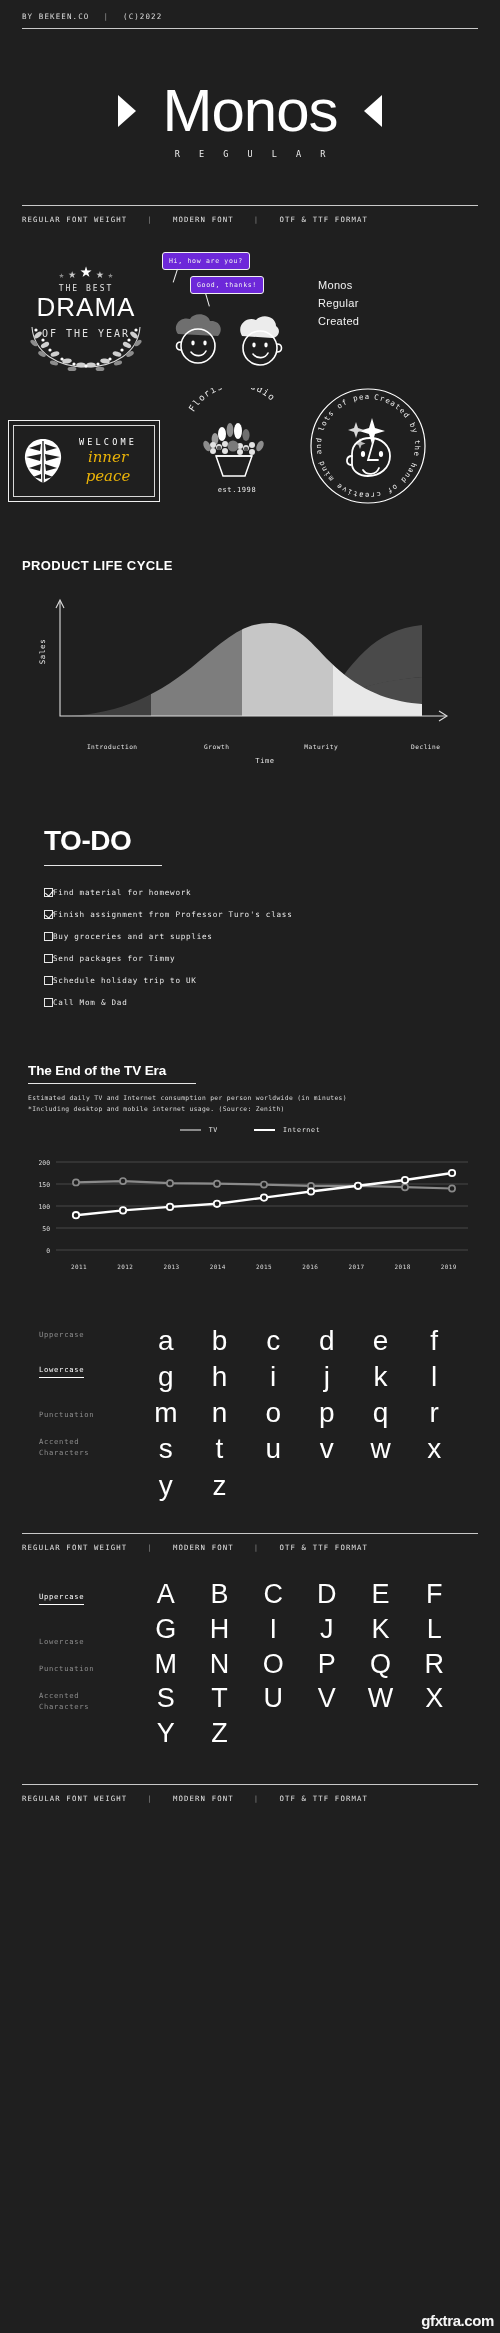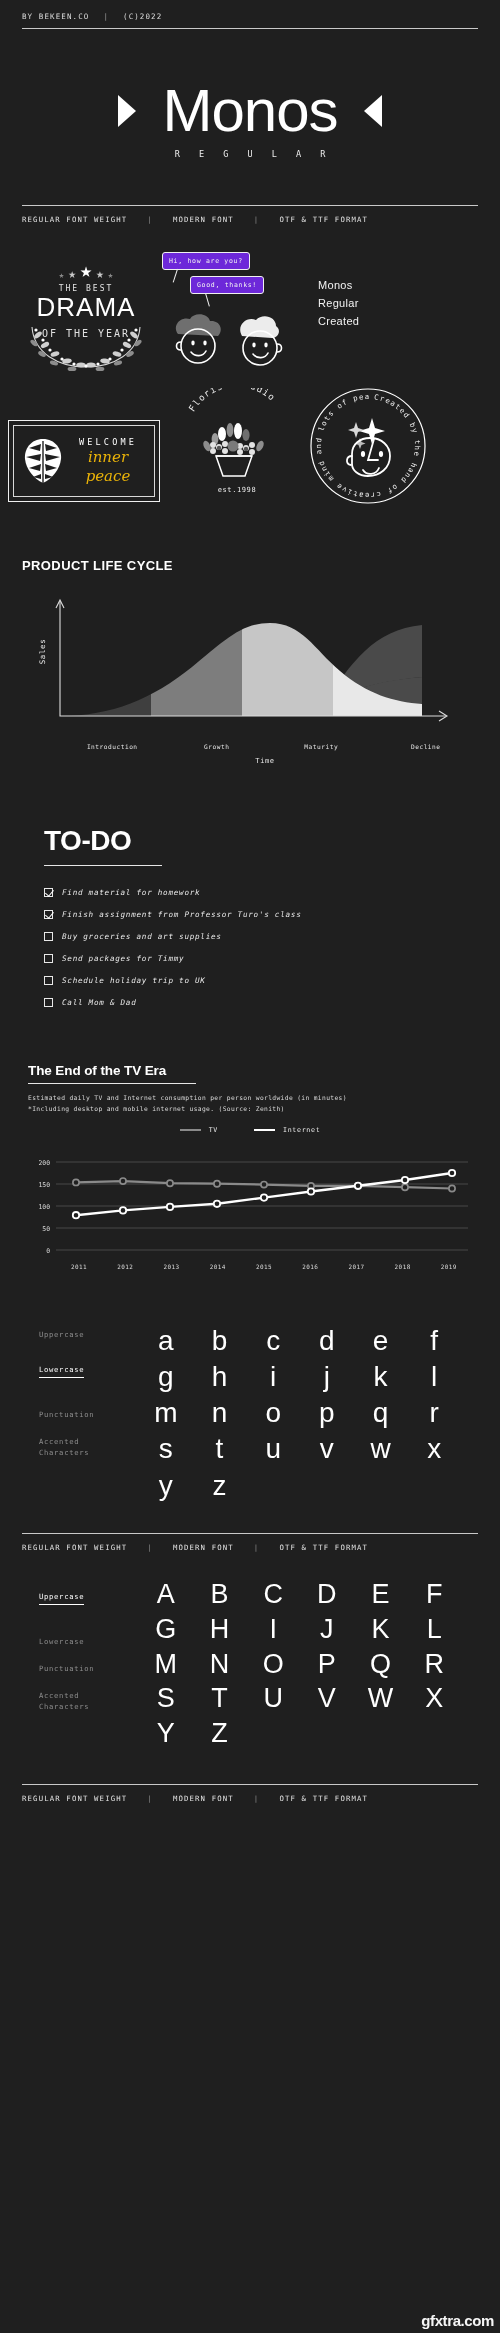--- a/index.html
+++ b/index.html
@@ -191,21 +191,21 @@
   }
 
   
   .todo { margin-top: 60px; padding: 0 44px; }
   .todo-title {
     font-family:"Liberation Sans", sans-serif;
     font-weight:700; font-size: 28px; letter-spacing:-.5px; color:#ffffff;
   }
   .todo-underline { width: 118px; height: 1.2px; background:#e6e6e6; margin-top: 8px; }
   .todo-list { margin-top: 22px; }
-  .todo-item { display:flex; gap:9px; margin-bottom: 13px; font-style: italic; }
+  .todo-item { display:flex; margin-bottom: 13px; }
   .cb {
     width: 9px; height: 9px; border:1px solid #e8e8e8; position:relative; flex:none;
   }
   .cb.checked::after {
     content:"";
     position:absolute; left: 1.5px; top: -1px;
     width: 3.5px; height: 7px;
     border-right: 1.2px solid #ffffff;
     border-bottom: 1.2px solid #ffffff;
     transform: rotate(40deg);

